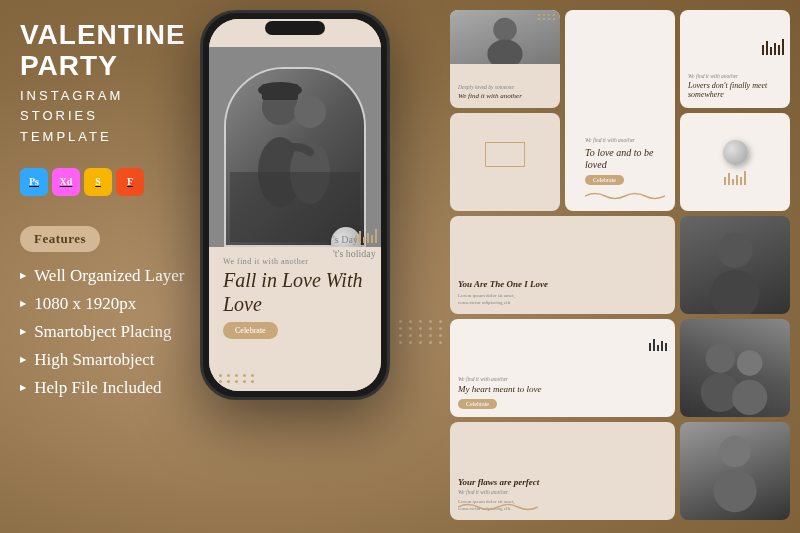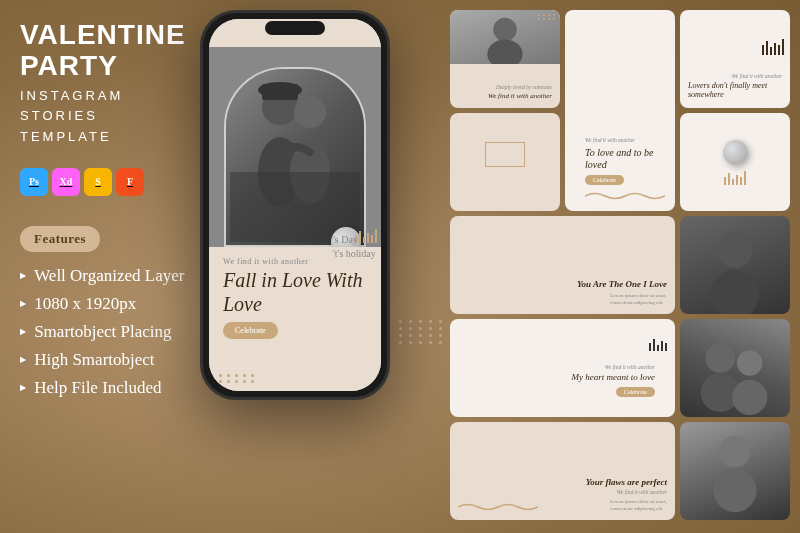--- a/index.html
+++ b/index.html
@@ -247,21 +247,20 @@
     
     .card-beige { background: #e8ddd0; }
     .card-white { background: #f5f0eb; }
 
     .card-inner {
       padding: 8px;
       height: 100%;
       display: flex;
       flex-direction: column;
       justify-content: flex-end;
-      align-items: flex-end;
     }
 
     .card-subtitle {
       font-size: 6px;
       color: #999;
       margin-bottom: 2px;
     }
 
     .card-title {
       font-size: 9px;
@@ -545,21 +544,21 @@
   </div>
 
   <div class="story-card" style="grid-column:3; grid-row:3; background:linear-gradient(160deg,#666 0%,#333 100%);">
     <svg width="100%" height="100%" viewBox="0 0 110 100">
       <circle cx="55" cy="35" r="18" fill="#555"></circle>
       <ellipse cx="55" cy="80" rx="25" ry="25" fill="#444"></ellipse>
     </svg>
   </div>
 
   <div class="story-card card-white" style="grid-column:1 / span 2; grid-row:4;">
-    <div class="card-inner" style="justify-content: flex-end; padding: 20px;">
+    <div class="card-inner" style="justify-content: flex-end; padding: 8px;">
       <div style="font-size:5.5px;color:#888;font-style:italic;">We find it with another</div>
       <div style="font-size:9px;color:#3a2a18;font-style:italic;line-height:1.2;margin-top:2px;">My heart meant to love</div>
       <div class="card-celebrate">Celebrate</div>
     </div>
 
     <div style="position:absolute;right:8px;top:20%;display:flex;gap:2px;align-items:flex-end;">
       <div style="width:2px;height:8px;background:#333;"></div>
       <div style="width:2px;height:12px;background:#333;"></div>
       <div style="width:2px;height:6px;background:#333;"></div>
       <div style="width:2px;height:10px;background:#333;"></div>

